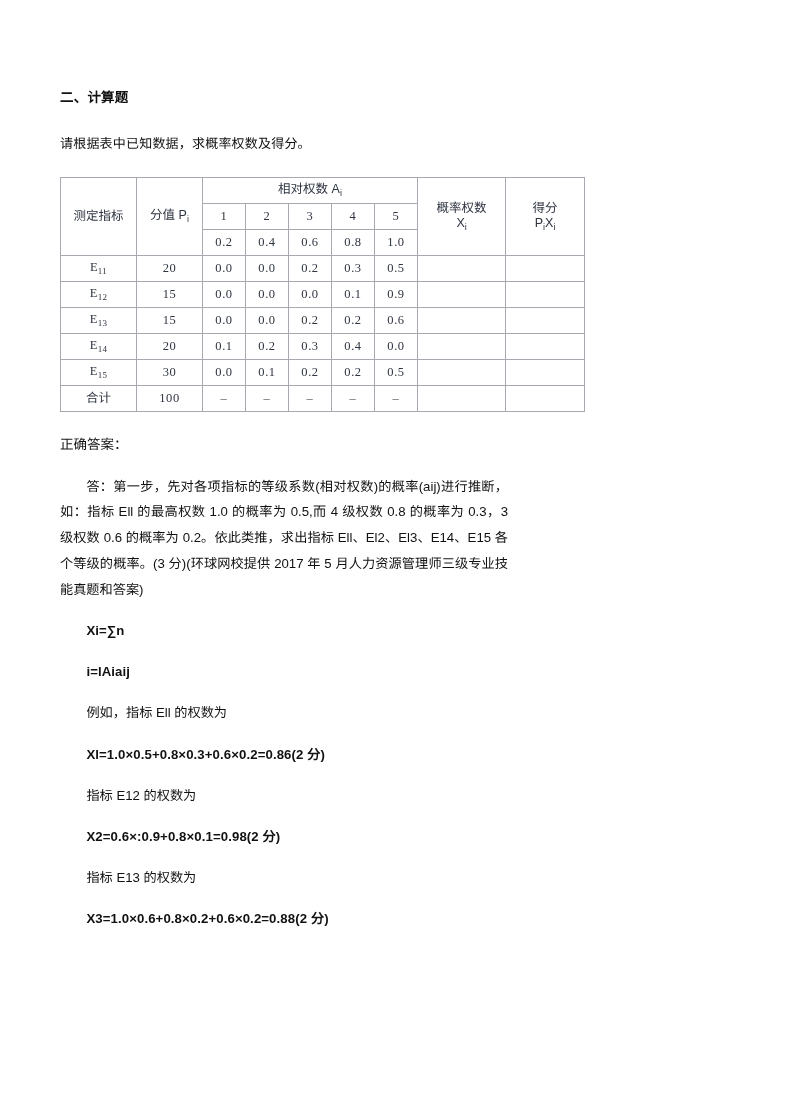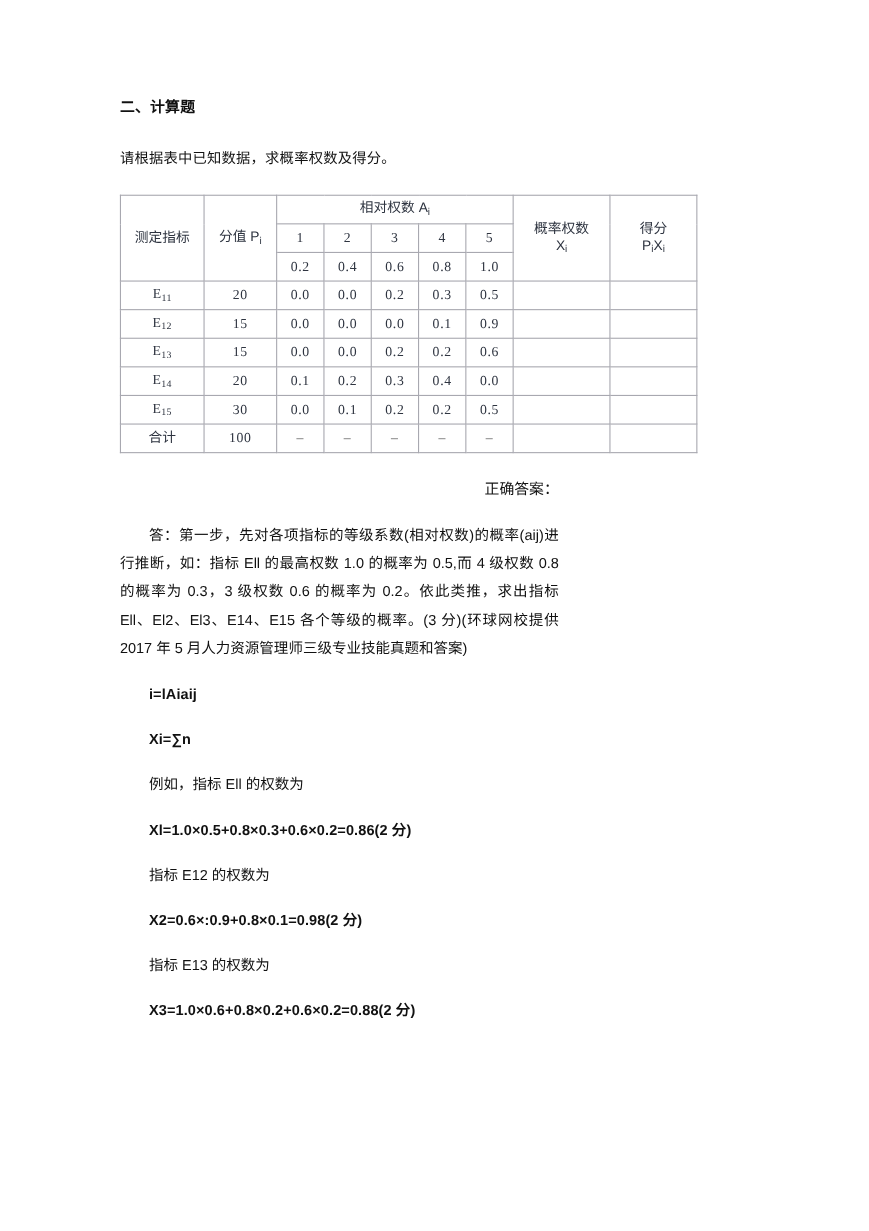--- a/index.html
+++ b/index.html
@@ -19,21 +19,21 @@
   }
 
   .page {
     position: absolute;
     left: 0;
     top: 0;
     width: 626px;
     height: 1119px;
     background: #ffffff;
     box-sizing: border-box;
-    padding: 88px 118px 0 109px;
+    padding: 88px 118px 0 60px;
   }
 
   
   .section-heading {
     font-size: 13.5px;
     line-height: 1.5;
     margin: 0 0 26px 0;
     color: #111;
     letter-spacing: .2px;
   }
@@ -44,21 +44,20 @@
     margin: 0 0 22px 0;
     color: #111;
     letter-spacing: .2px;
   }
 
   .answer-label {
     font-size: 13.5px;
     line-height: 1.6;
     margin: 22px 0 18px 0;
     color: #111;
-    text-align: right;
   }
 
   .para {
     font-size: 13.2px;
     line-height: 1.95;
     margin: 0 0 16px 0;
     text-align: justify;
     text-justify: inter-character;
     color: #111;
     text-indent: 2em;
@@ -239,24 +238,24 @@
         </tr>
       </tbody>
     </table>
   </div>
 
   <p class="answer-label">正确答案：</p>
 
   <p class="para">答：第一步，先对各项指标的等级系数(相对权数)的概率(aij)进行推断，如：指标 Ell 的最高权数 1.0 的概率为 0.5,而 4 级权数 0.8 的概率为 0.3，3 级权数 0.6 的概率为 0.2。依此类推，求出指标 Ell、El2、El3、E14、E15 各个等级的概率。(3 分)(环球网校提供 2017 年 5 月人力资源管理师三级专业技能真题和答案)</p>
 
 
+  <p class="line formula">Xi=∑n</p>
+
   <p class="line formula">i=lAiaij</p>
 
-  <p class="line formula">Xi=∑n</p>
-
   <p class="line">例如，指标 Ell 的权数为</p>
 
   <p class="line formula">Xl=1.0×0.5+0.8×0.3+0.6×0.2=0.86(2 分)</p>
 
   <p class="line">指标 E12 的权数为</p>
 
   <p class="line formula">X2=0.6×:0.9+0.8×0.1=0.98(2 分)</p>
 
   <p class="line">指标 E13 的权数为</p>
 

